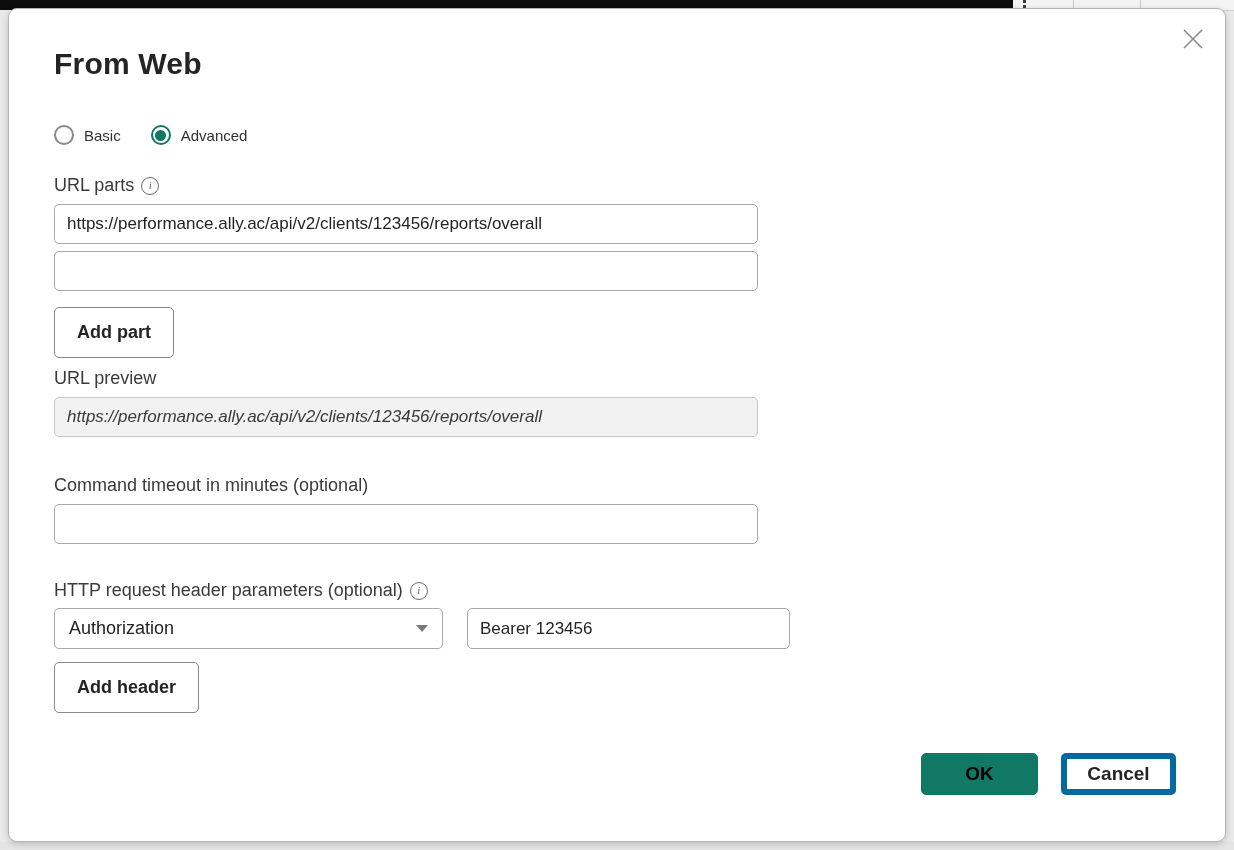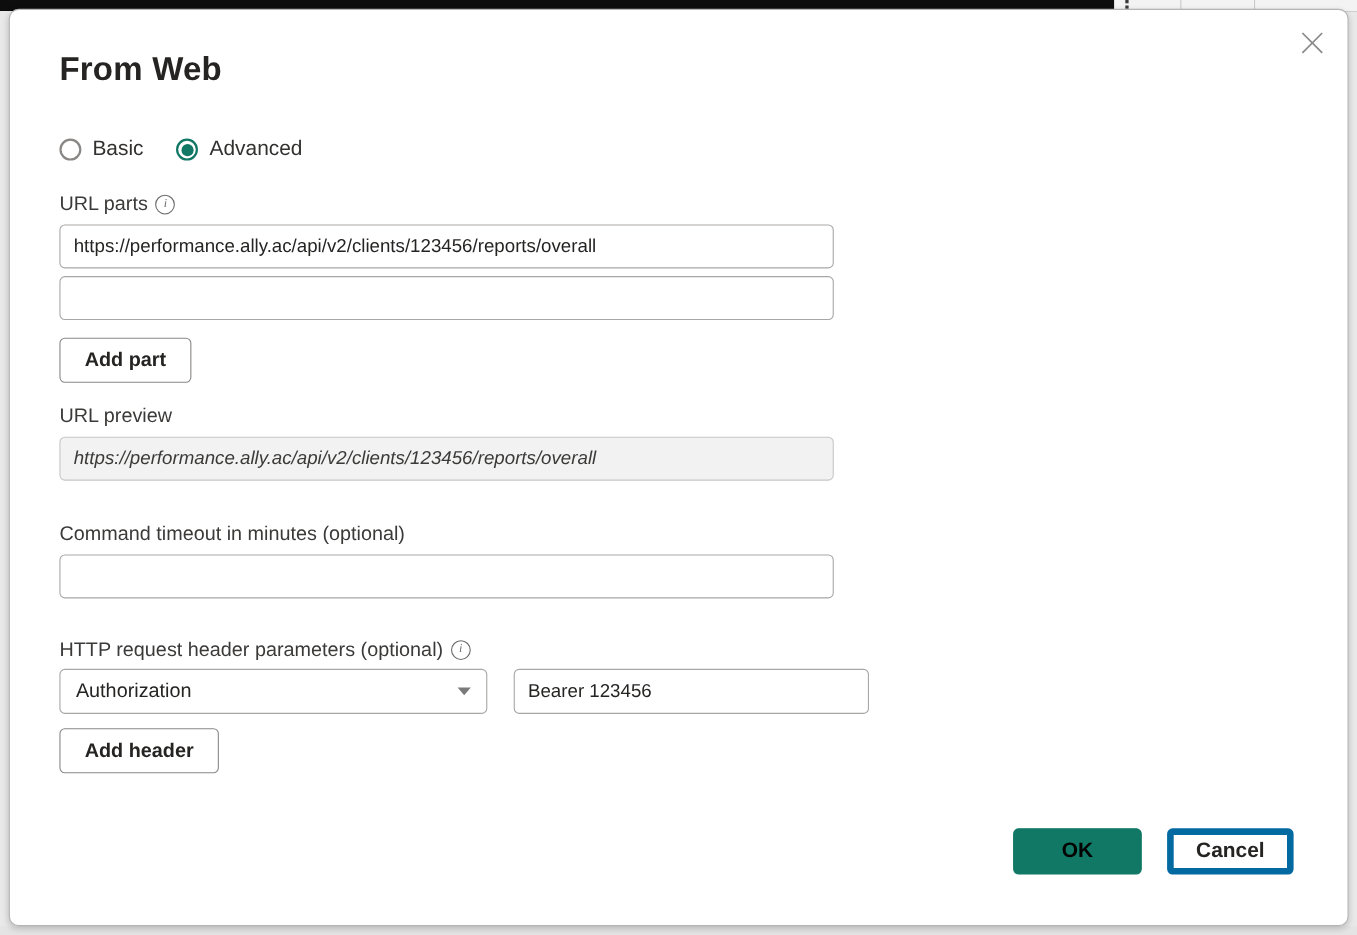--- a/index.html
+++ b/index.html
@@ -45,21 +45,21 @@
   .radio-opt { display: flex; align-items: center; gap: 10px; cursor: pointer; }
   .radio-circle {
     width: 20px; height: 20px; border-radius: 50%;
     border: 2px solid #8a8886; background: #fff;
     display: flex; align-items: center; justify-content: center;
   }
   .radio-circle.selected { border-color: #117865; }
   .radio-circle.selected::after {
     content: ""; width: 11px; height: 11px; border-radius: 50%; background: #117865;
   }
-  .radio-label { font-size: 19px; color: #323130; }
+  .radio-label { font-size: 15px; color: #323130; }
   
   .field-label {
     position: absolute; left: 45px;
     font-size: 18px; color: #3b3a39;
     display: flex; align-items: center; gap: 7px;
   }
   .info-icon {
     width: 18px; height: 18px; border-radius: 50%;
     border: 1px solid #6b6b6b; color: #6b6b6b;
     font-size: 11px; font-style: italic; font-family: "Liberation Serif", serif;
@@ -80,21 +80,21 @@
     background: #f2f2f2; color: #3b3a39;
     font-size: 17px; font-style: italic;
     display: flex; align-items: center; padding: 0 12px;
     overflow: hidden; white-space: nowrap;
   }
   .btn-secondary {
     position: absolute; left: 45px;
     border: 1px solid #8a8886; border-radius: 5px; background: #fff;
     font-size: 18px; font-weight: 600; color: #252423;
     font-family: "Liberation Sans", sans-serif;
-    padding: 0 22px; height: 41px; cursor: pointer;
+    padding: 0 22px; height: 51px; cursor: pointer;
   }
   
   .dropdown {
     position: absolute; left: 45px; top: 599px; width: 389px; height: 41px;
     border: 1px solid #a9a7a5; border-radius: 5px; background: #fff;
     display: flex; align-items: center; justify-content: space-between;
     padding: 12px 14px; cursor: pointer;
   }
   .dropdown-value { font-size: 18px; color: #252423; }
   .caret-down {

